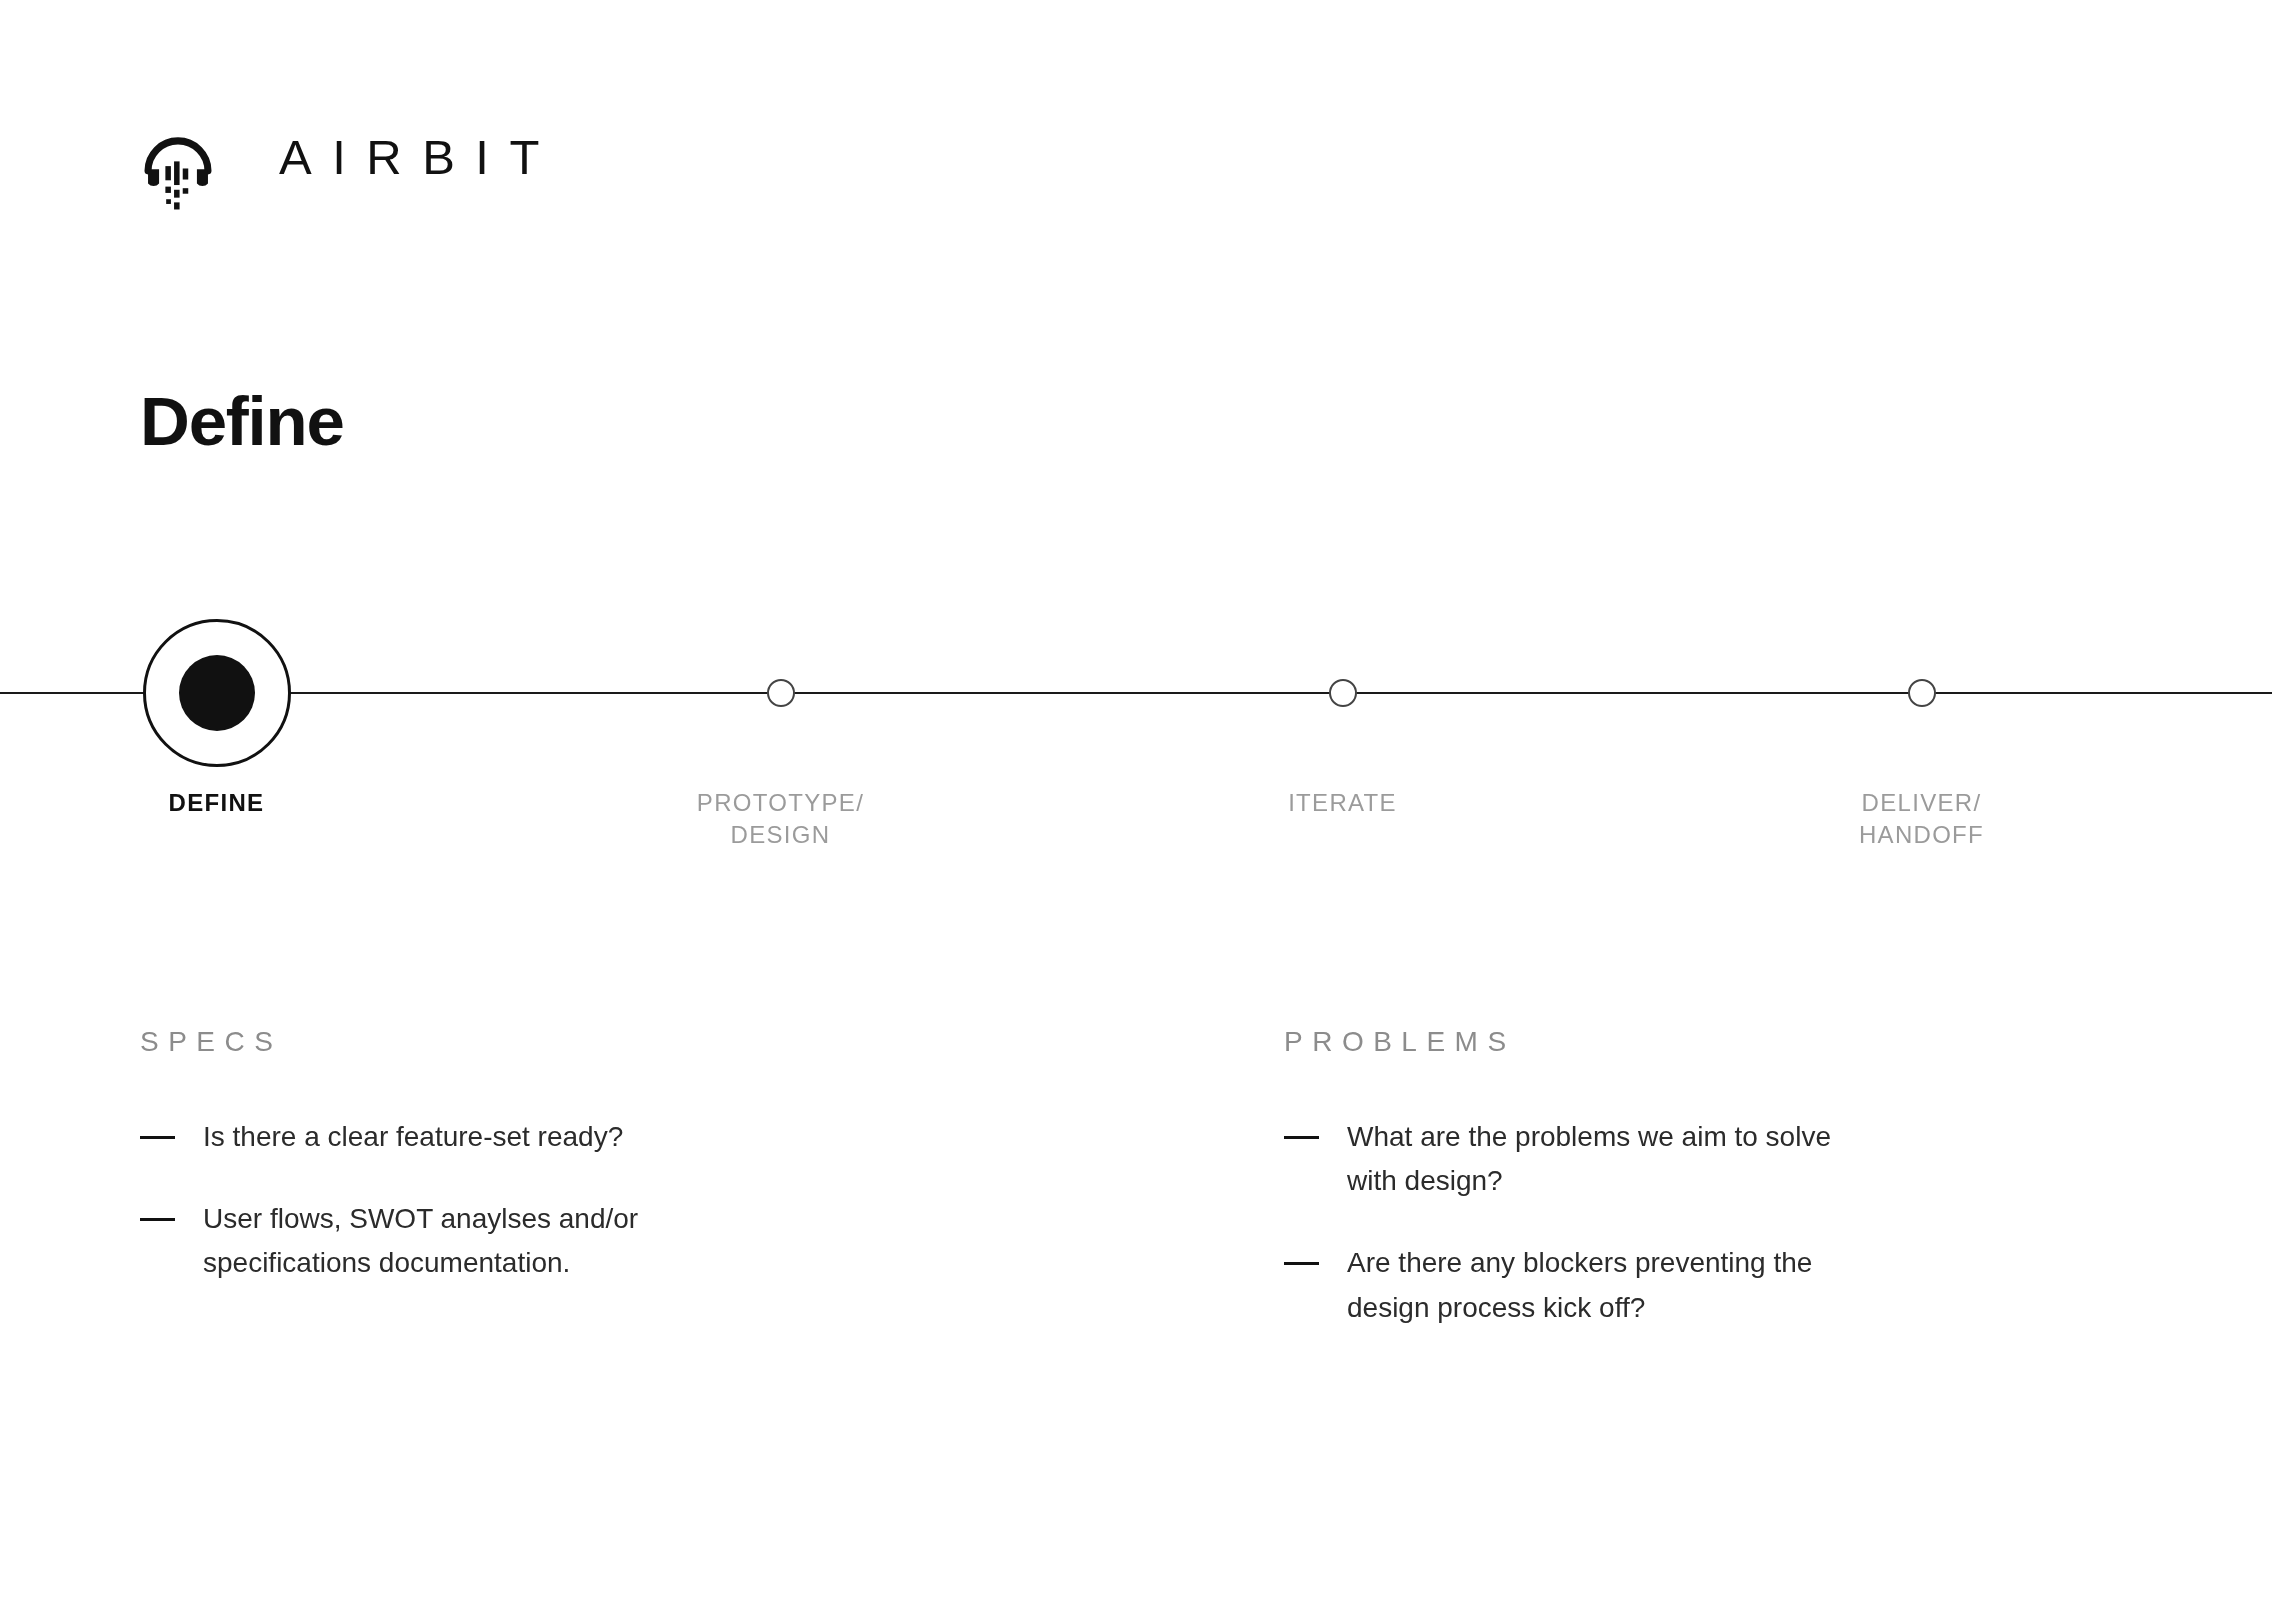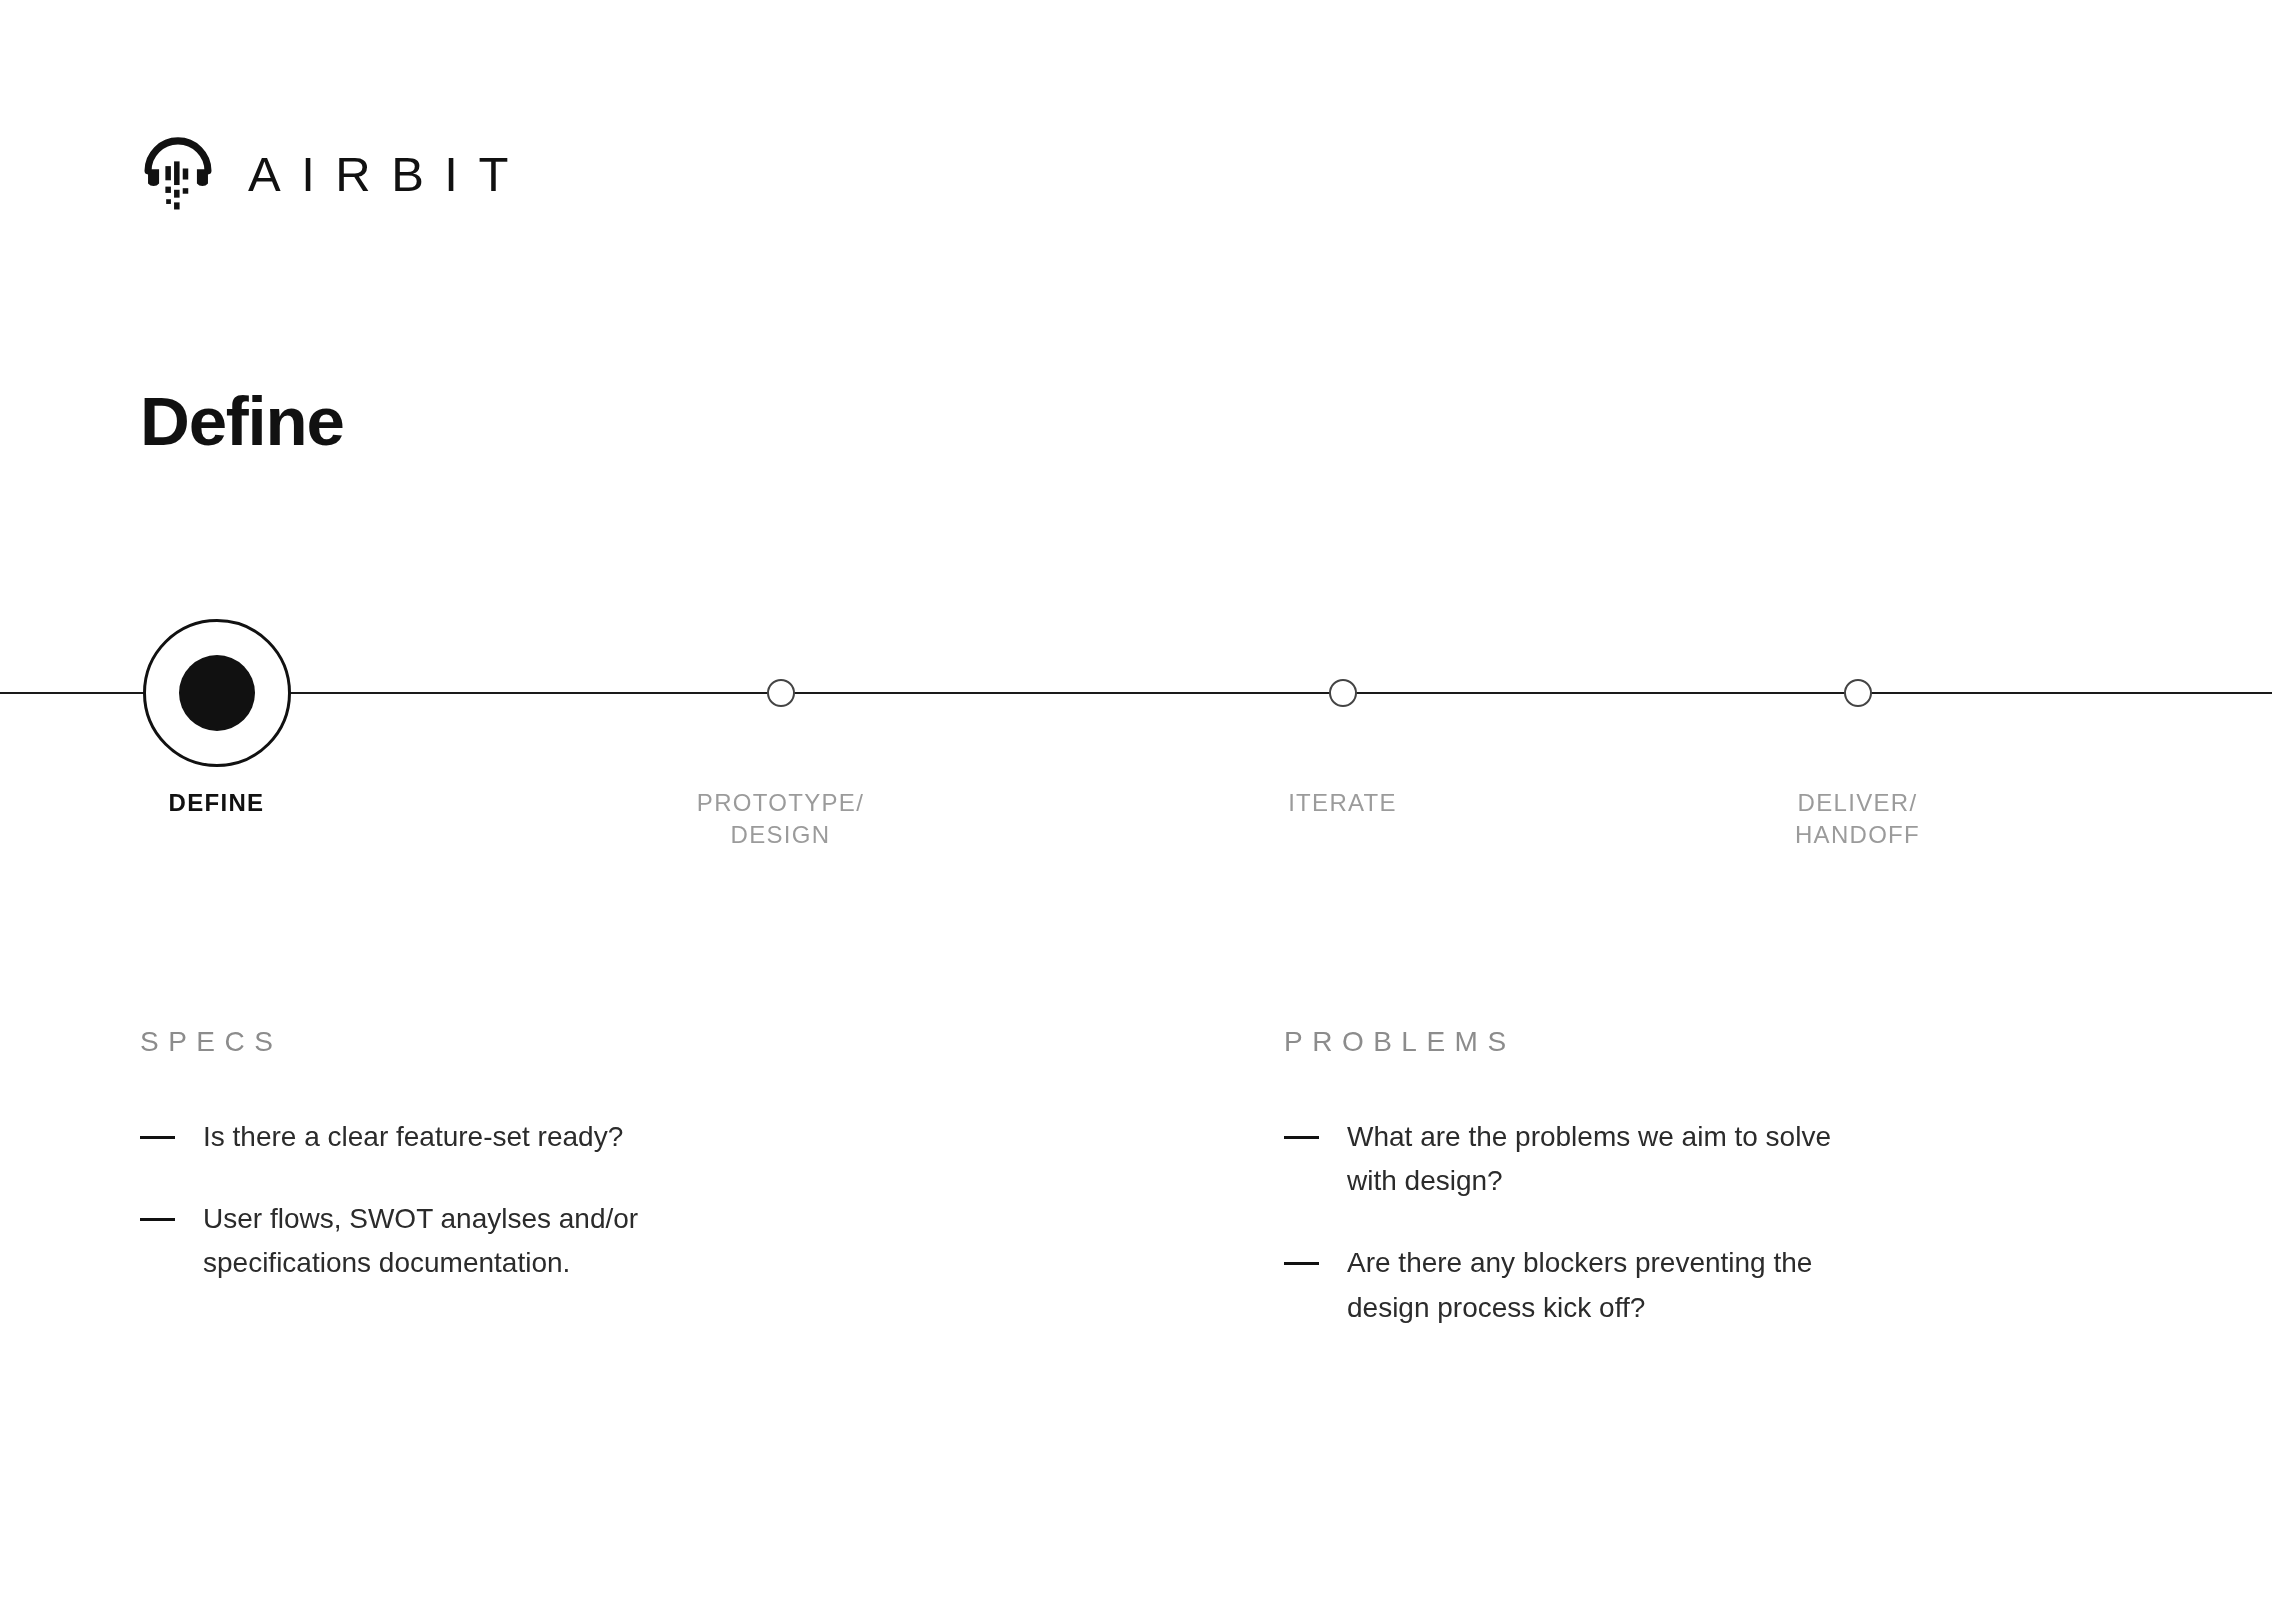--- a/index.html
+++ b/index.html
@@ -15,22 +15,21 @@
     position: relative;
     overflow: hidden;
   }
 
   
   .logo-block {
     position: absolute;
     left: 140px;
     top: 133px;
     display: flex;
-    align-items: center;
-    gap: 32px;
+    gap: 63px;
   }
   .logo-mark {
     width: 76px;
     height: 82px;
     display: block;
   }
   .logo-word {
     font-size: 49px;
     font-weight: 500;
     letter-spacing: 20.5px;
@@ -202,21 +201,21 @@
 DESIGN</div>
   </div>
 
   <div class="step inactive" style="left:1343px;">
     <div class="node-wrap">
       <div class="node-idle"></div>
     </div>
     <div class="step-label" style="white-space:pre-line;">ITERATE</div>
   </div>
 
-  <div class="step inactive" style="left:1858px;">
+  <div class="step inactive" style="left:1922px;">
     <div class="node-wrap">
       <div class="node-idle"></div>
     </div>
     <div class="step-label" style="white-space:pre-line;">DELIVER/
 HANDOFF</div>
   </div>
 </div>
 
 <div class="columns">
 

